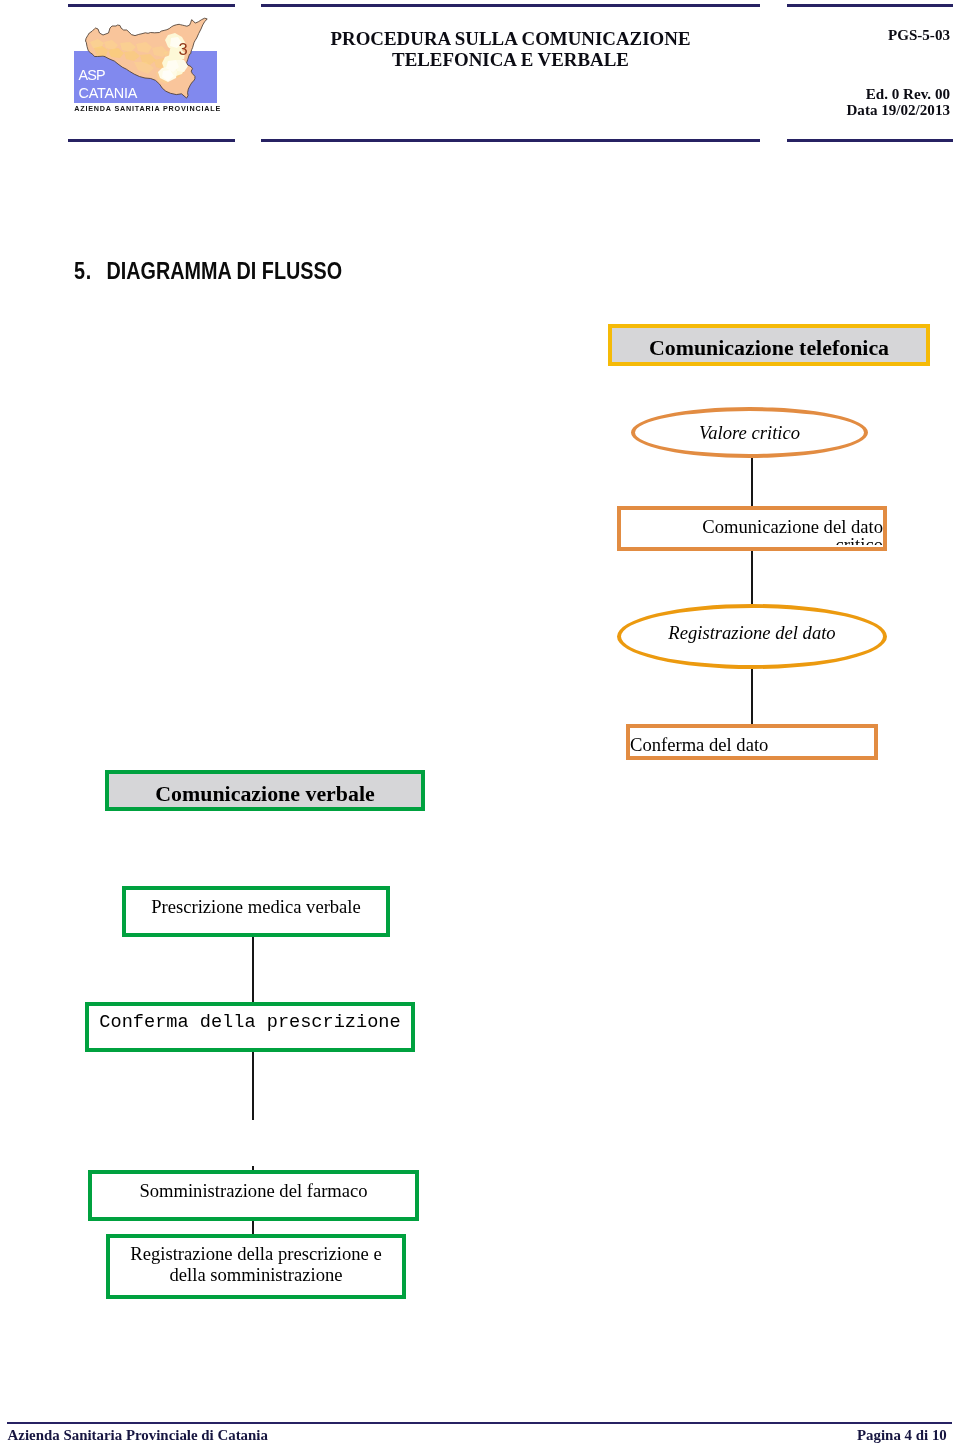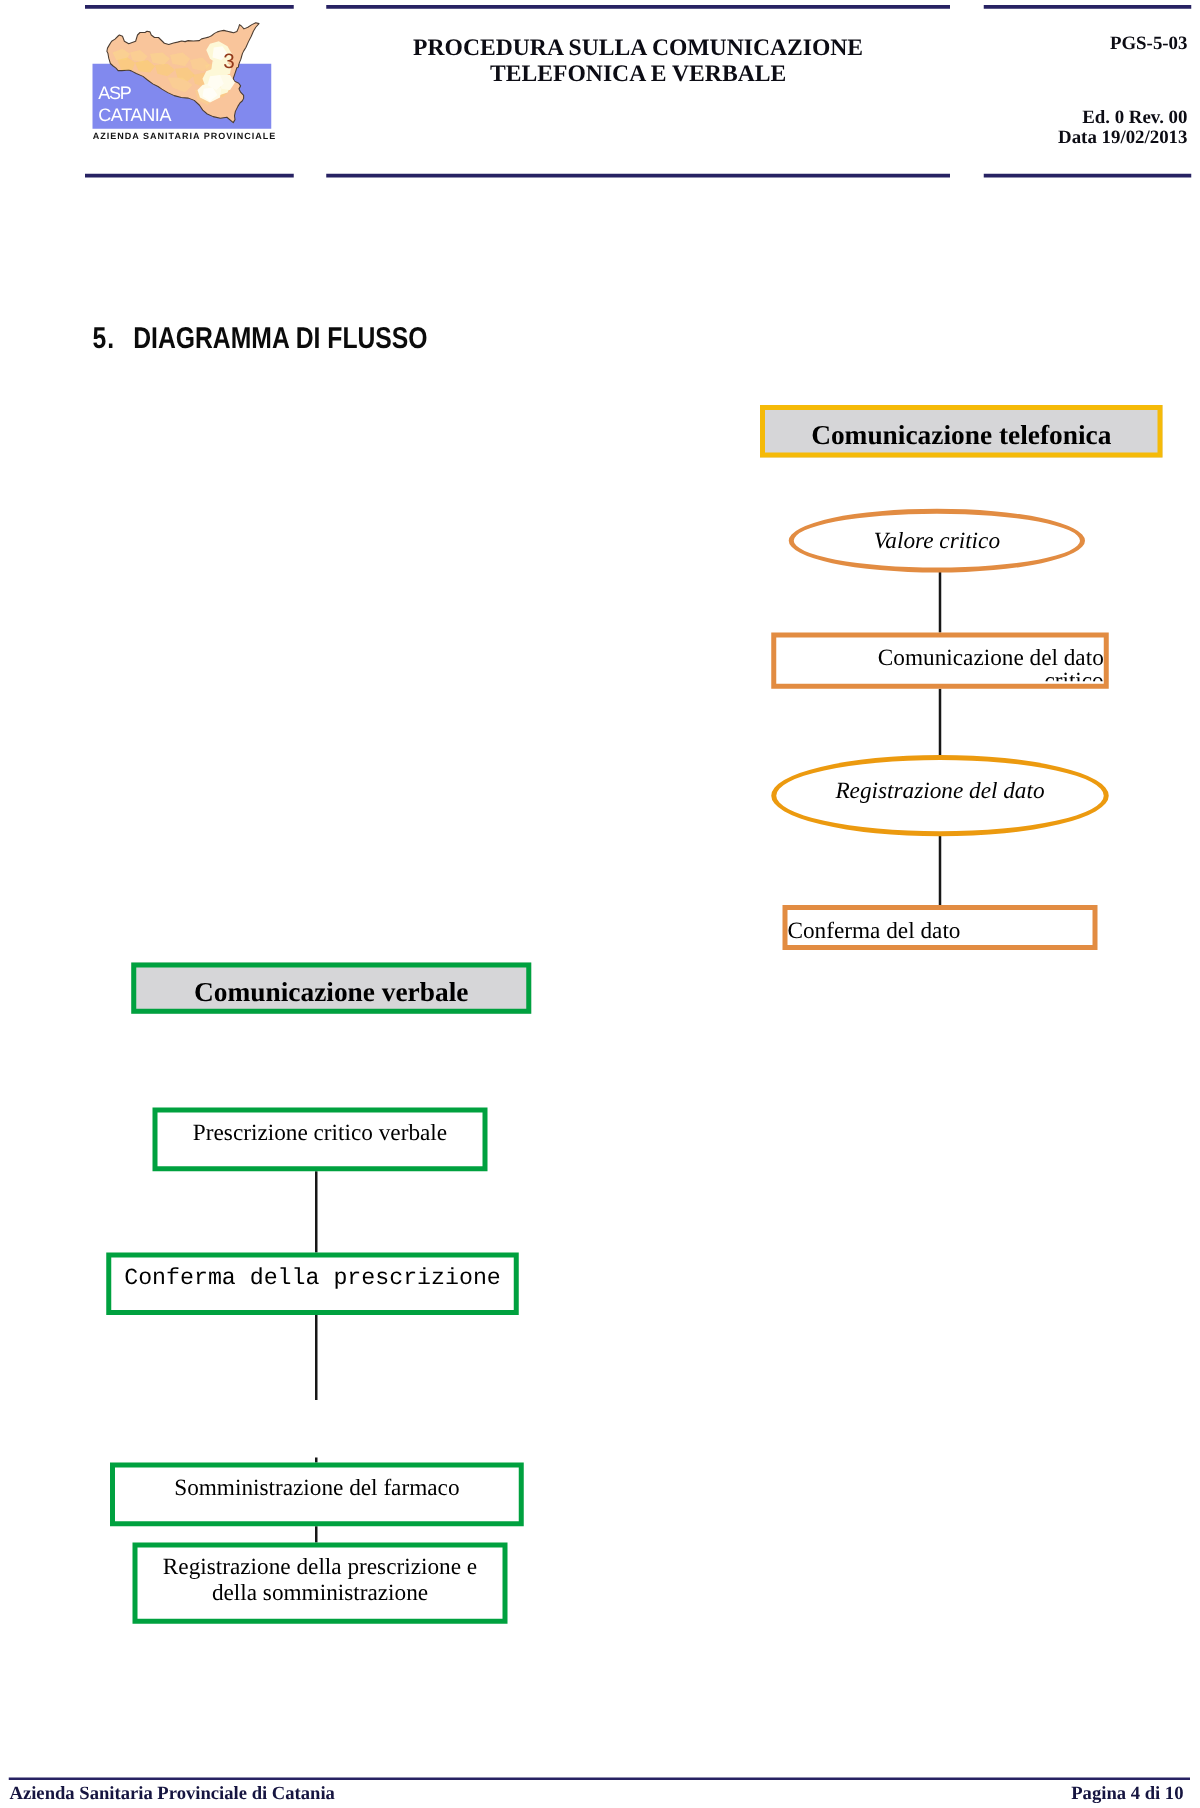--- a/index.html
+++ b/index.html
@@ -176,21 +176,21 @@
     <div style="position:relative;width:100%;height:100%;overflow:hidden;">
       <div style="position:absolute;left:0;top:5.6px;width:100%;height:23px;overflow:hidden;text-align:left;line-height:21px;">Conferma del dato</div>
     </div>
   </div>
 
   <div class="node n-title n-green" style="left:105px; top:770px; width:320px; height:40.5px;">
     <span style="position:relative; top:3.5px;">Comunicazione verbale</span>
   </div>
 
   <div class="node n-plain n-green" style="left:122px; top:885.8px; width:268px; height:51.5px;">
-    <span style="position:relative; top:-5px;">Prescrizione critico verbale</span>
+    <span style="position:relative; top:-5px;">Prescrizione medica verbale</span>
   </div>
 
   <div class="node n-plain n-green" style="left:85px; top:1001.6px; width:330px; height:50.6px;font-family:Liberation Mono, monospace;">
     <span style="position:relative; top:-4px;">Conferma della prescrizione</span>
   </div>
 
   <div class="node n-plain n-green" style="left:88px; top:1170px; width:331px; height:50.8px;">
     <span style="position:relative; top:-4.3px;">Somministrazione del farmaco</span>
   </div>
 

